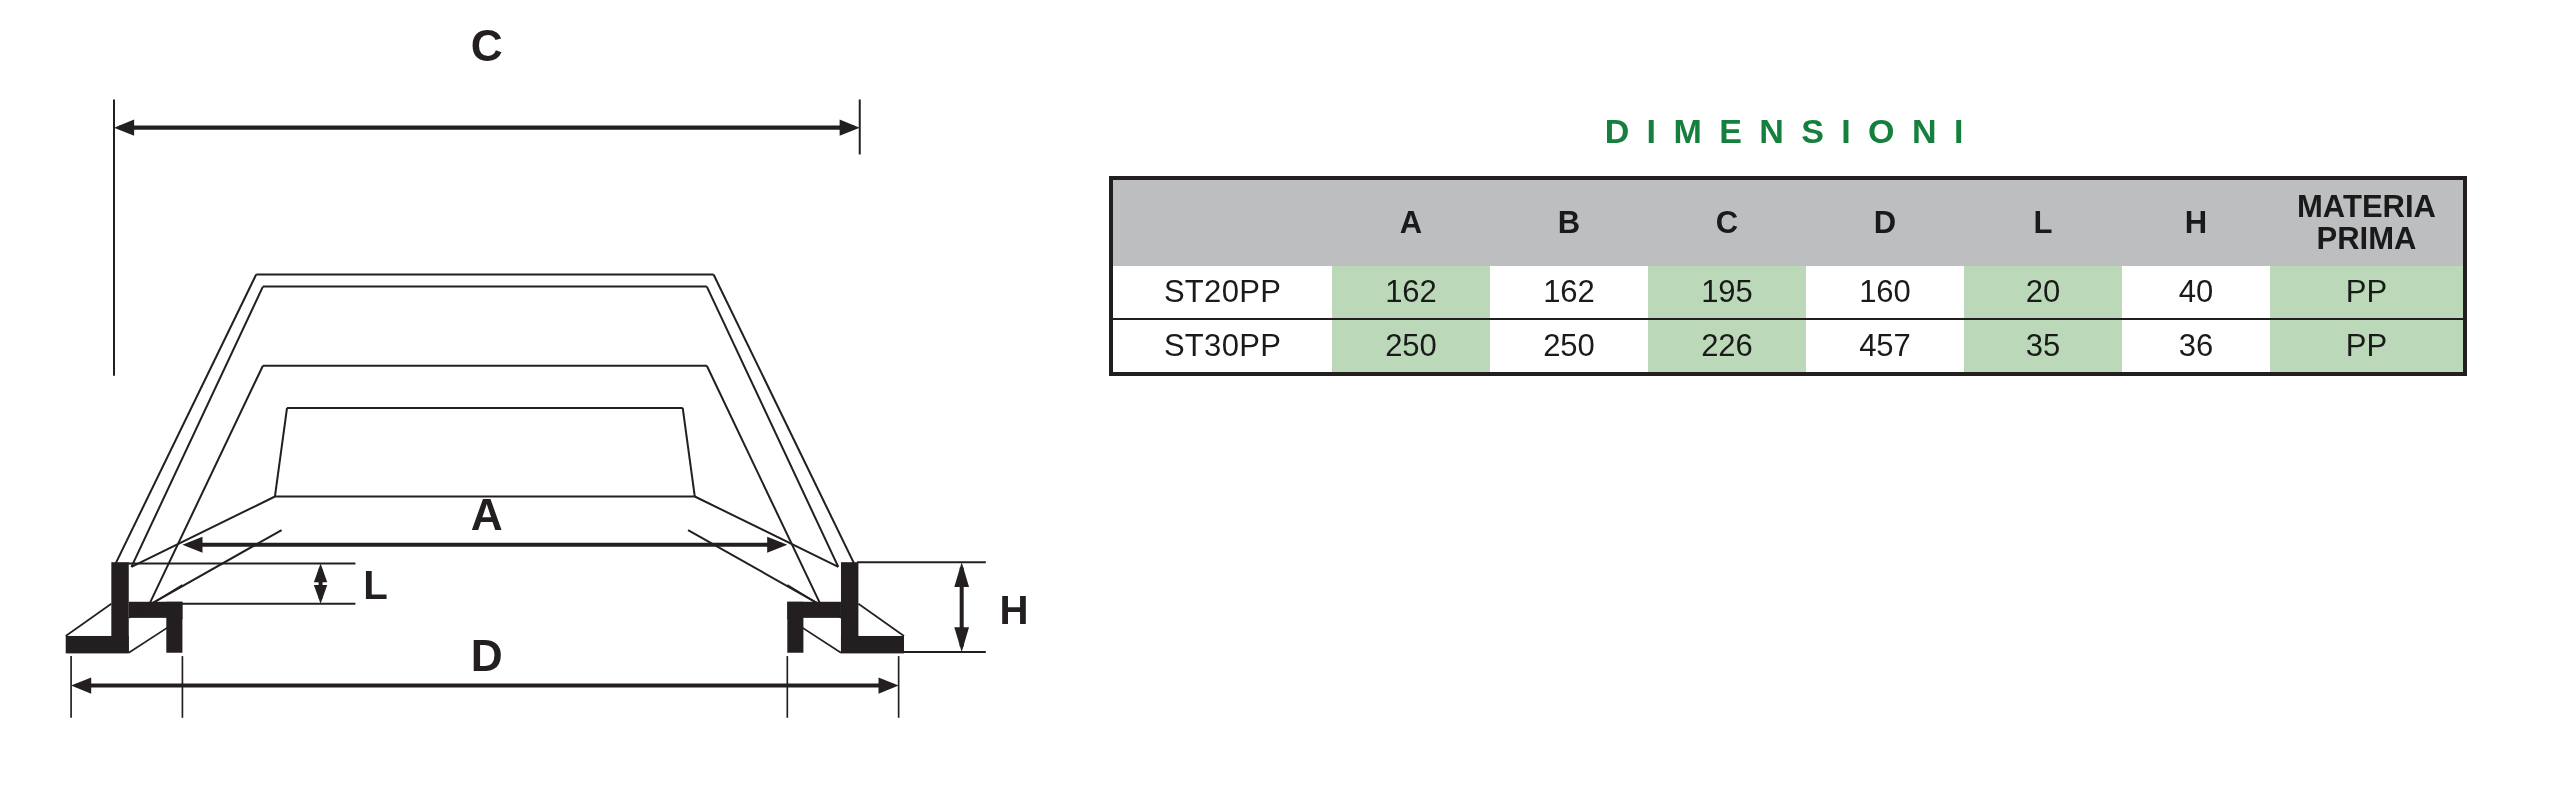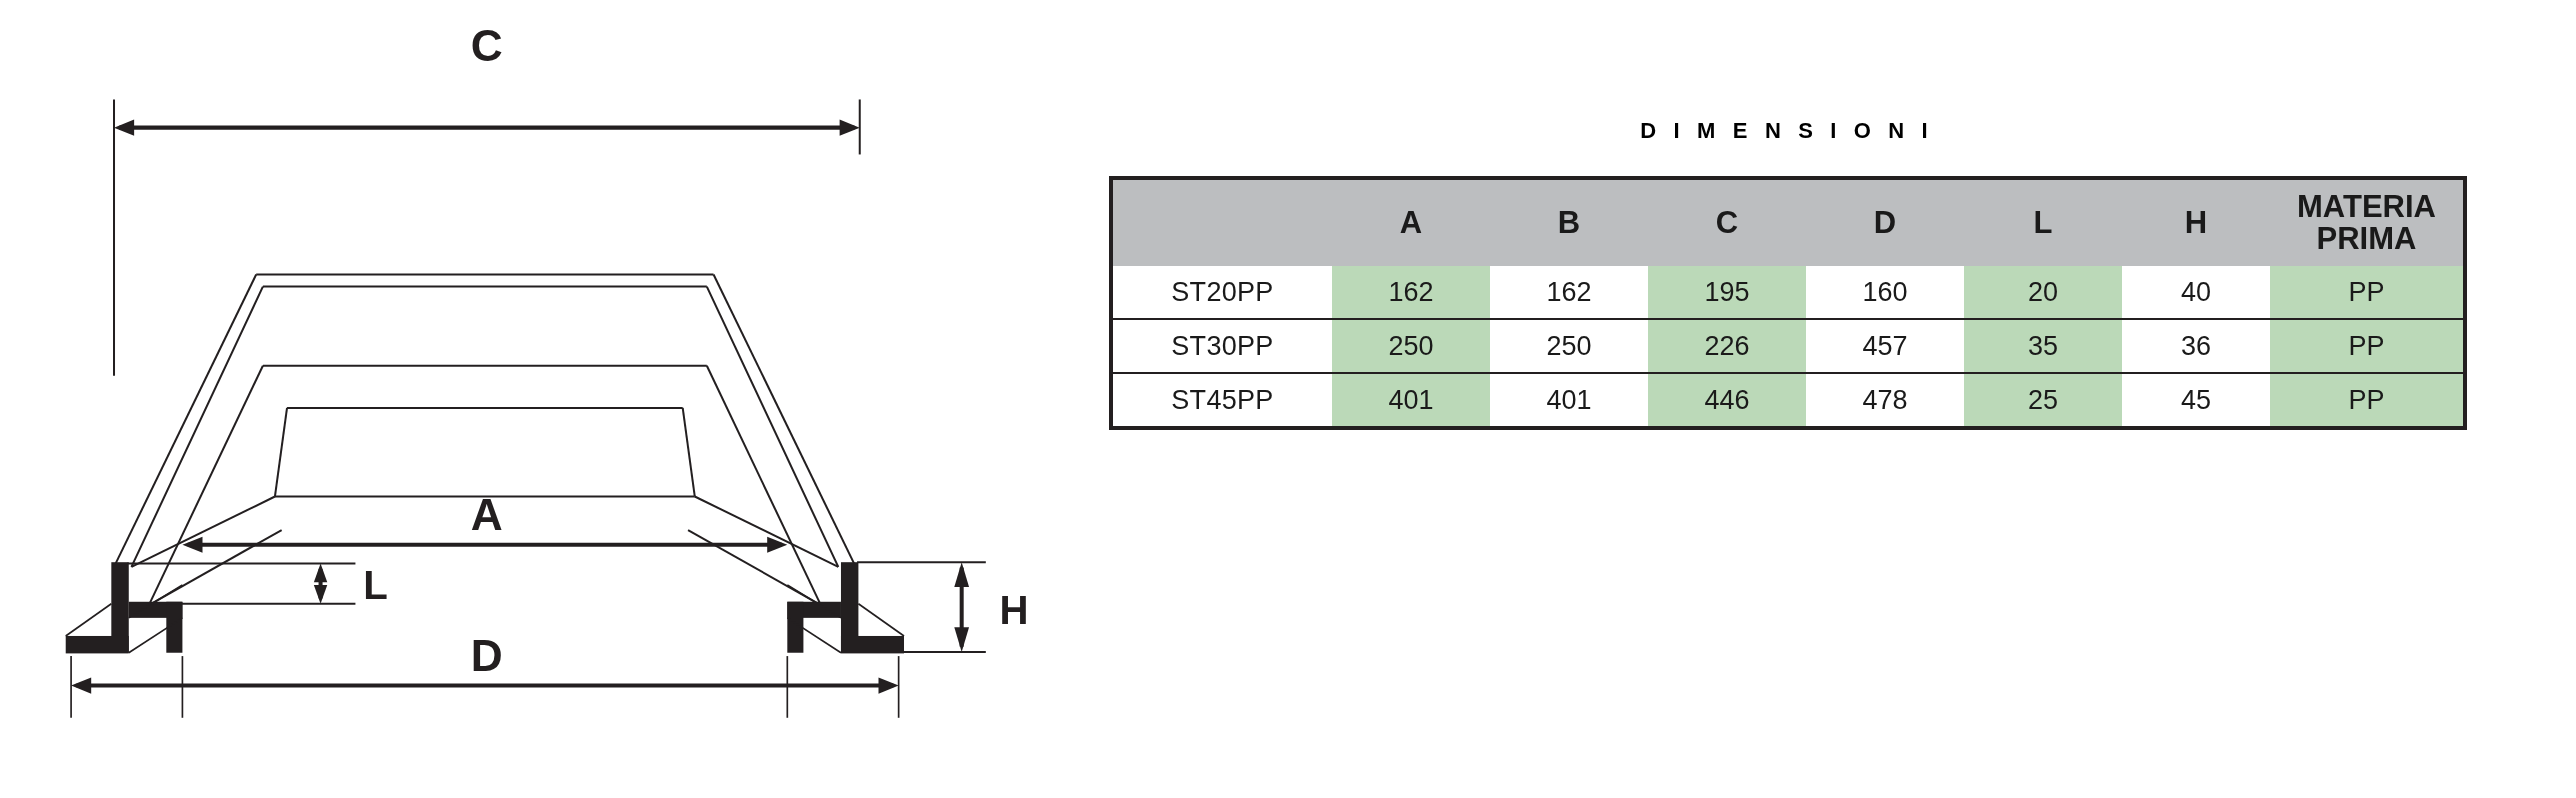--- a/index.html
+++ b/index.html
@@ -10,39 +10,39 @@
   
   #drawing{position:absolute;left:0;top:0;width:1073px;height:718px;}
   #drawing svg{display:block;}
 
   
   #table-panel{position:absolute;left:1093px;top:101px;width:1382px;height:557px;}
 
   #dim-title{
     position:absolute;left:0;top:0;width:1382px;height:60px;
     display:flex;align-items:center;justify-content:center;
-    font-size:22px;font-weight:700;color:#000000;letter-spacing:17.4px;
+    font-size:34px;font-weight:700;color:#15803d;letter-spacing:17.4px;
     text-indent:17.4px;
   }
 
   table.dims{
     position:absolute;left:16px;top:75px;
     border-collapse:collapse;
     width:1352px;
     table-layout:fixed;
     border:4.7px solid #231f20;
   }
   table.dims td,table.dims th{
     border-top:2.7px solid #231f20;
     border-bottom:2.7px solid #231f20;
     padding:0;
     height:52px;
     text-align:center;
     vertical-align:middle;
-    font-size:27px;
+    font-size:31px;
     color:#1a1a1a;
     font-weight:400;
   }
   table.dims thead th{
     background:#bcbec0;
     height:86px;
     font-size:31px;
     font-weight:700;
     border-top:none;
     border-bottom:none;
@@ -227,27 +227,17 @@
           <tr>
             <td class="code">ST30PP</td>
             <td class="g">250</td>
             <td class="w">250</td>
             <td class="g">226</td>
             <td class="w">457</td>
             <td class="g">35</td>
             <td class="w">36</td>
             <td class="g">PP</td>
           </tr>
-          <tr>
-            <td class="code">ST45PP</td>
-            <td class="g">401</td>
-            <td class="w">401</td>
-            <td class="g">446</td>
-            <td class="w">478</td>
-            <td class="g">25</td>
-            <td class="w">45</td>
-            <td class="g">PP</td>
-          </tr>
         </tbody>
     </table>
   </div>
 </div>
 
 
 </body></html>

